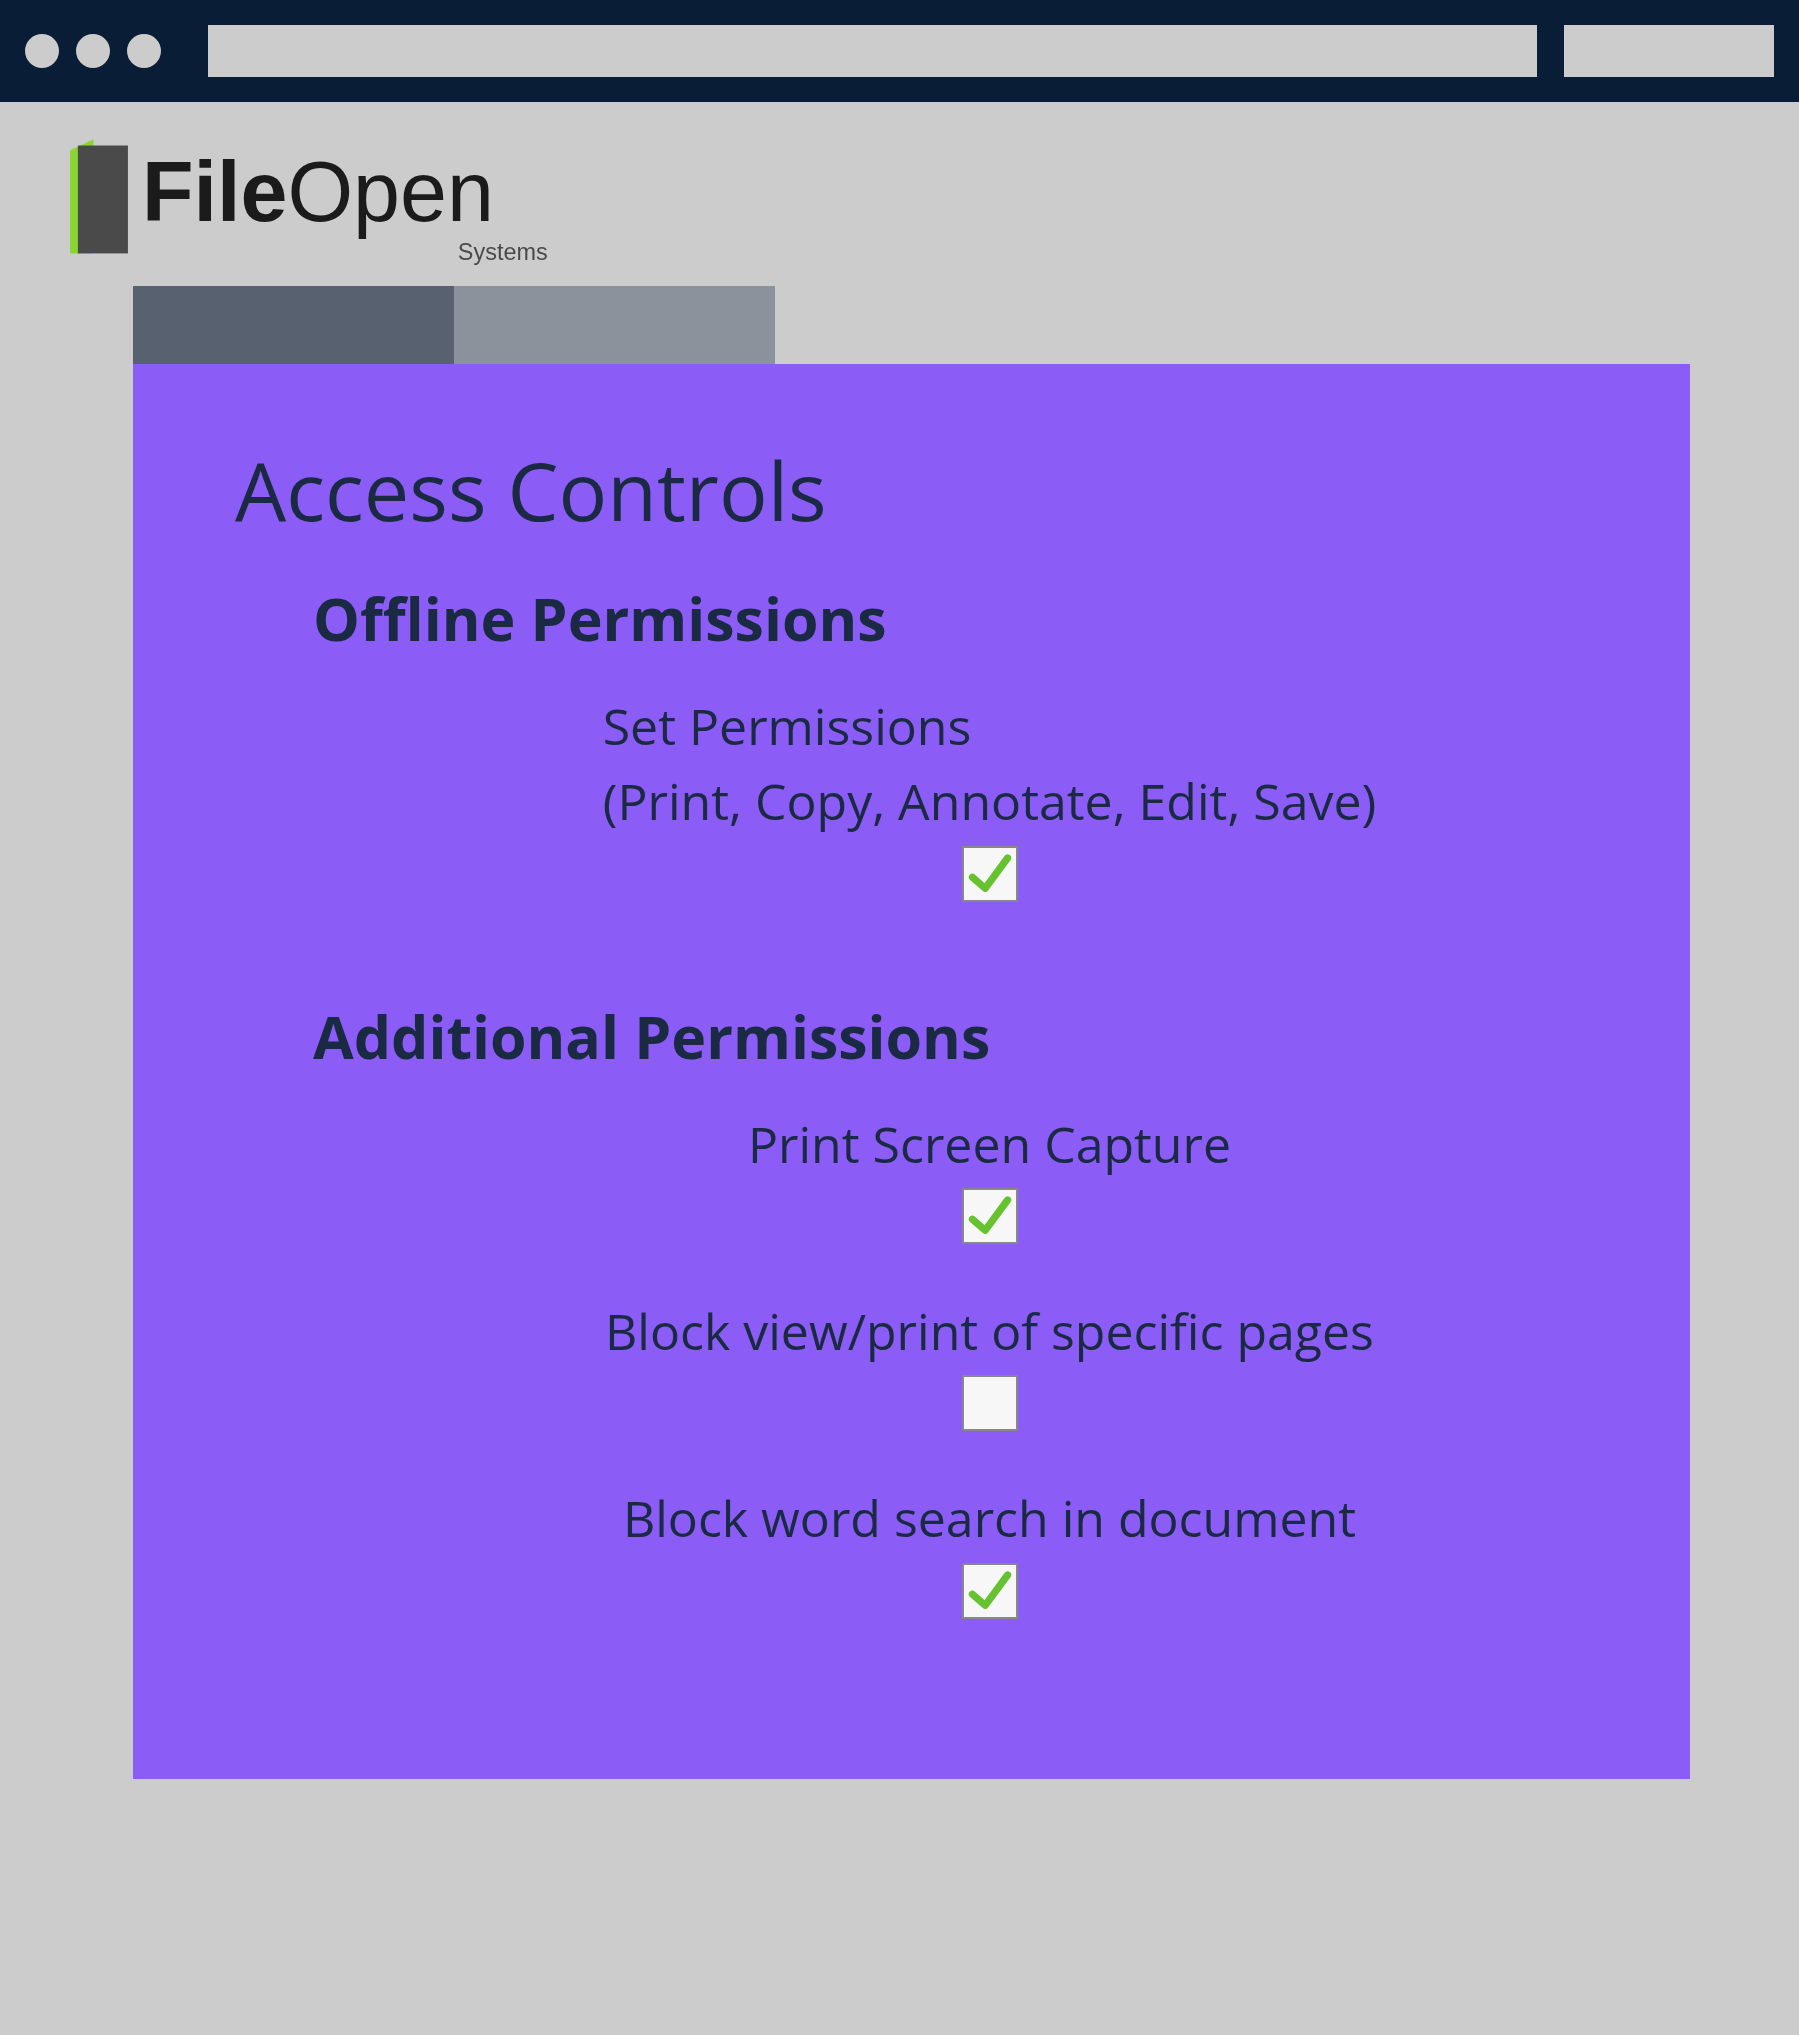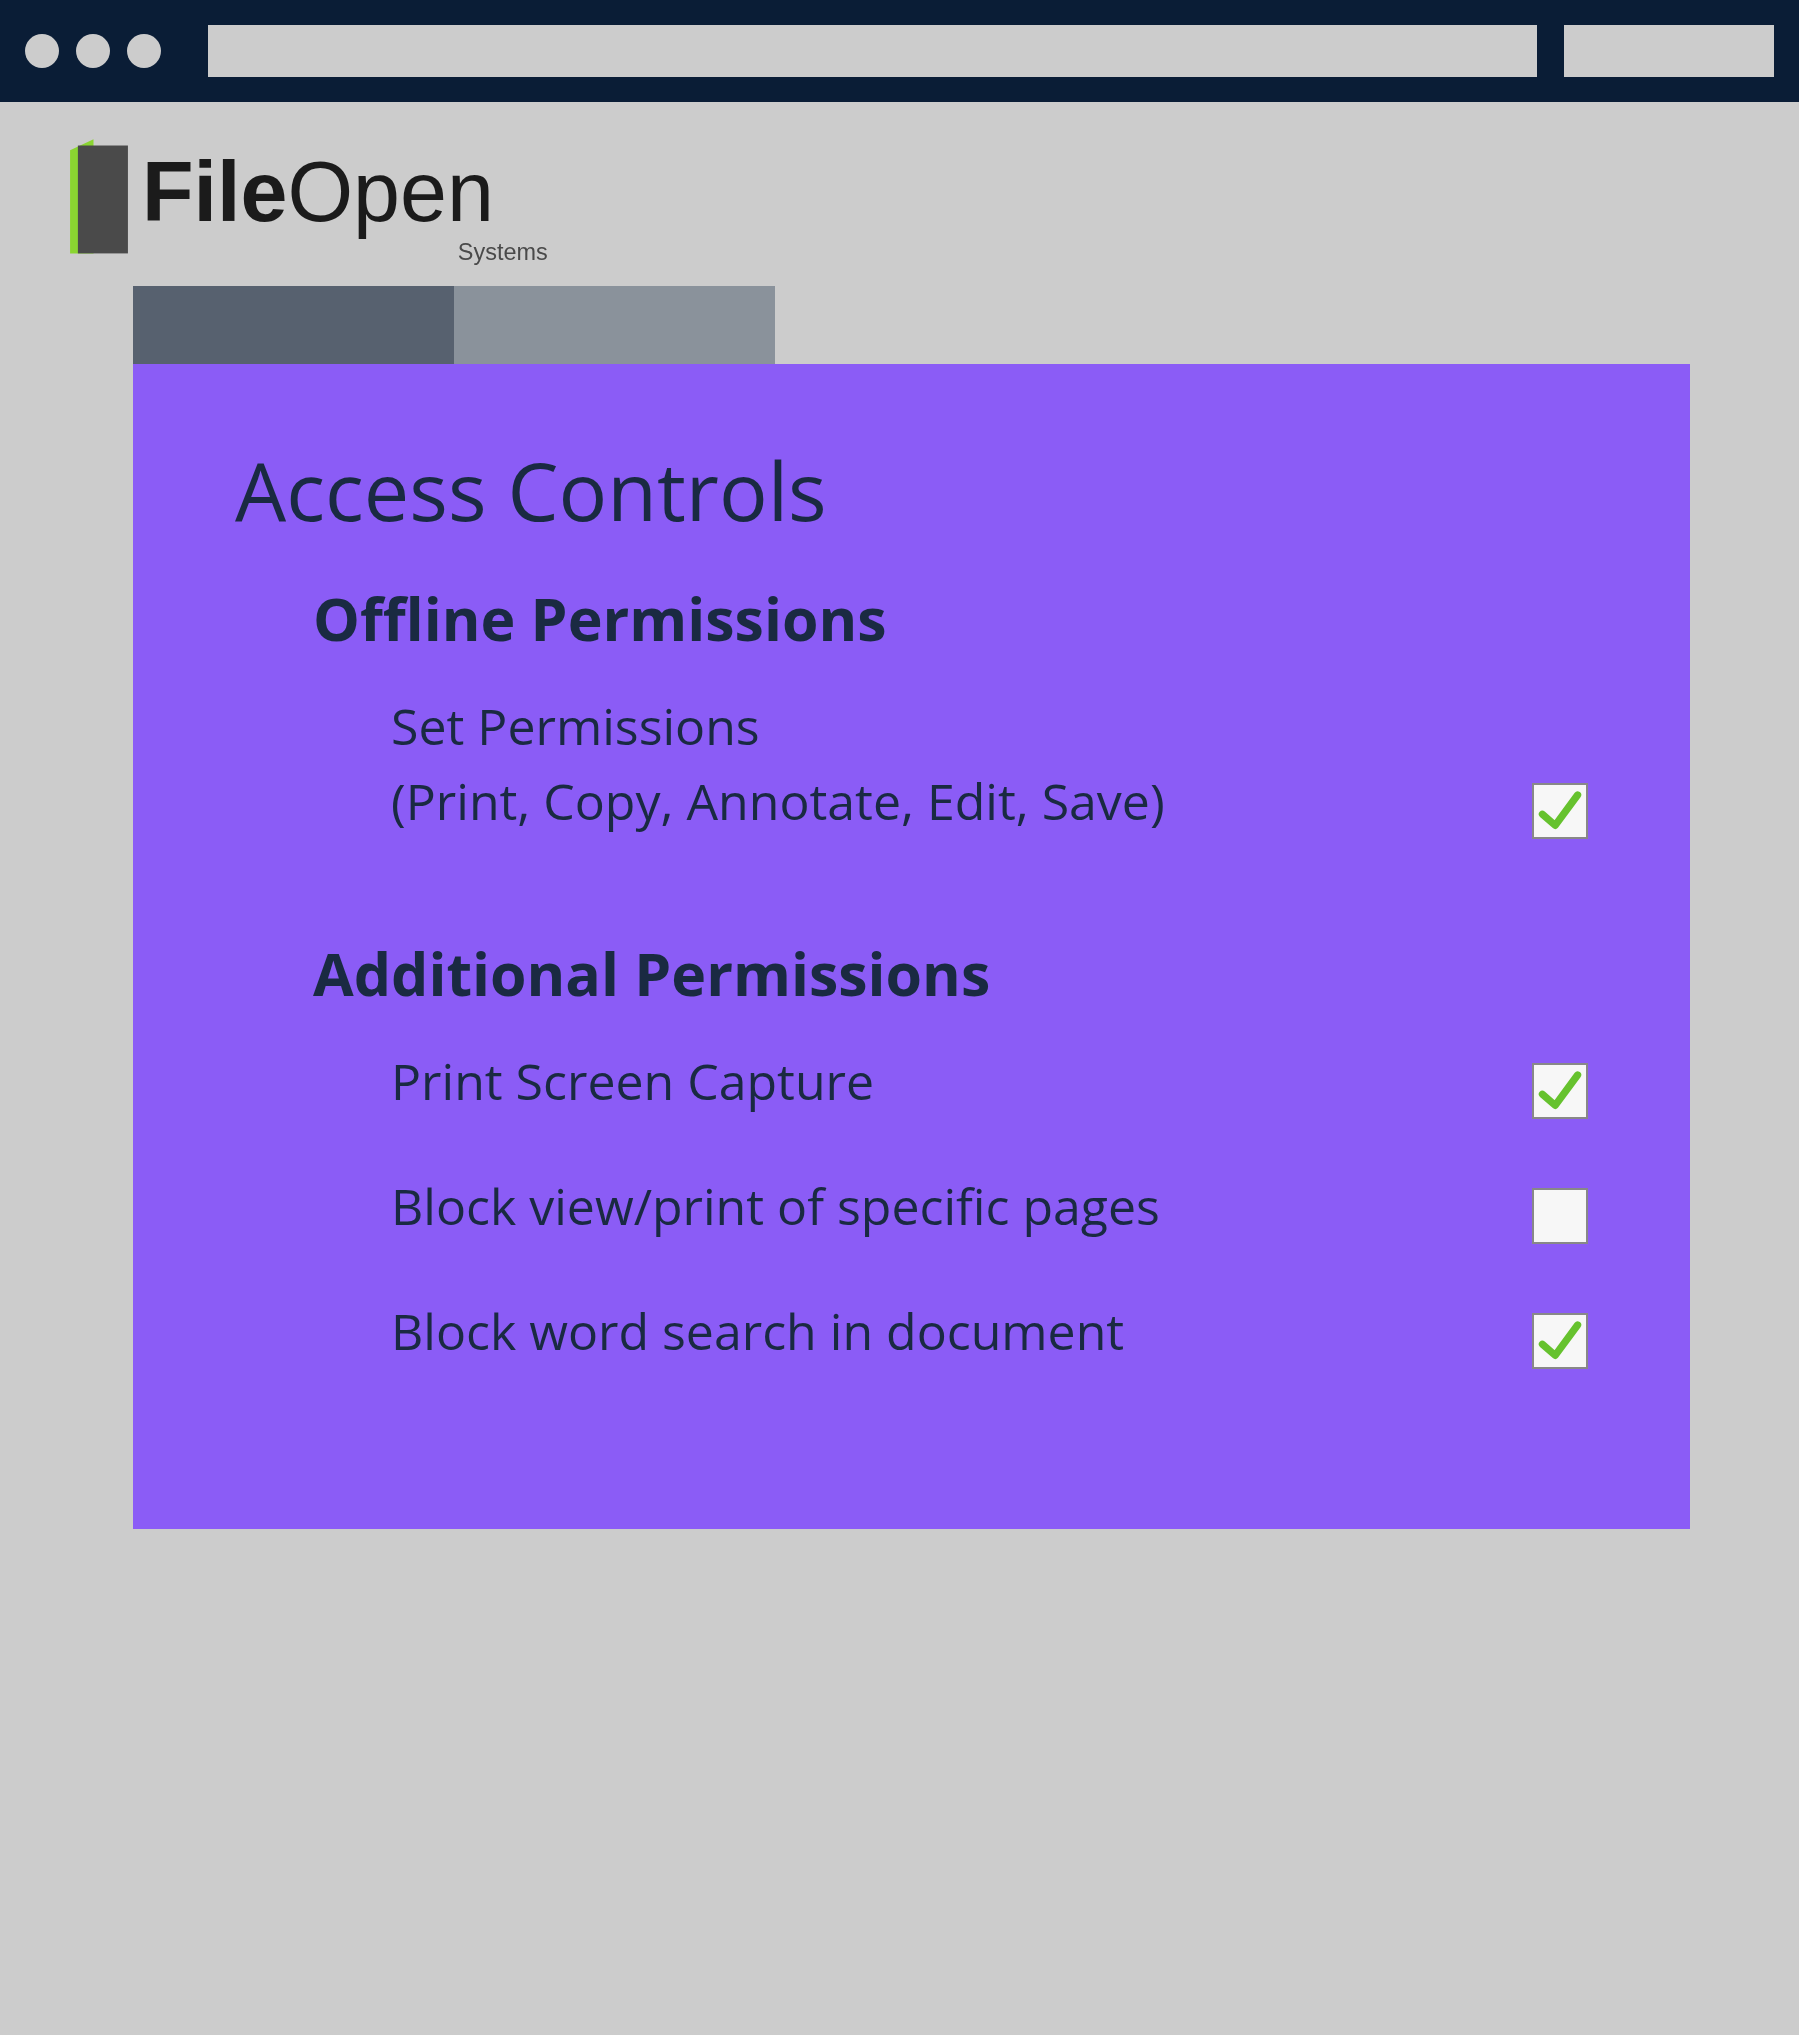--- a/index.html
+++ b/index.html
@@ -62,23 +62,24 @@
   .section-title {
     font-size: 59px;
     font-weight: 700;
     color: #1a2a42;
     margin: 0 0 31px 78px;
   }
   .section-title.mt { margin-top: 94px; }
 
   .perm-row {
     display: flex;
-    align-items: flex-end;
+    align-items: center;
     justify-content: space-between;
     margin: 16px 0 50px 156px;
+    flex-direction: column;
   }
   .perm-label {
     font-size: 50px;
     font-weight: 400;
     line-height: 1.5;
     color: #1a2a42;
     max-width: 1017px;
     white-space: pre-line;
   }
   .checkbox {

